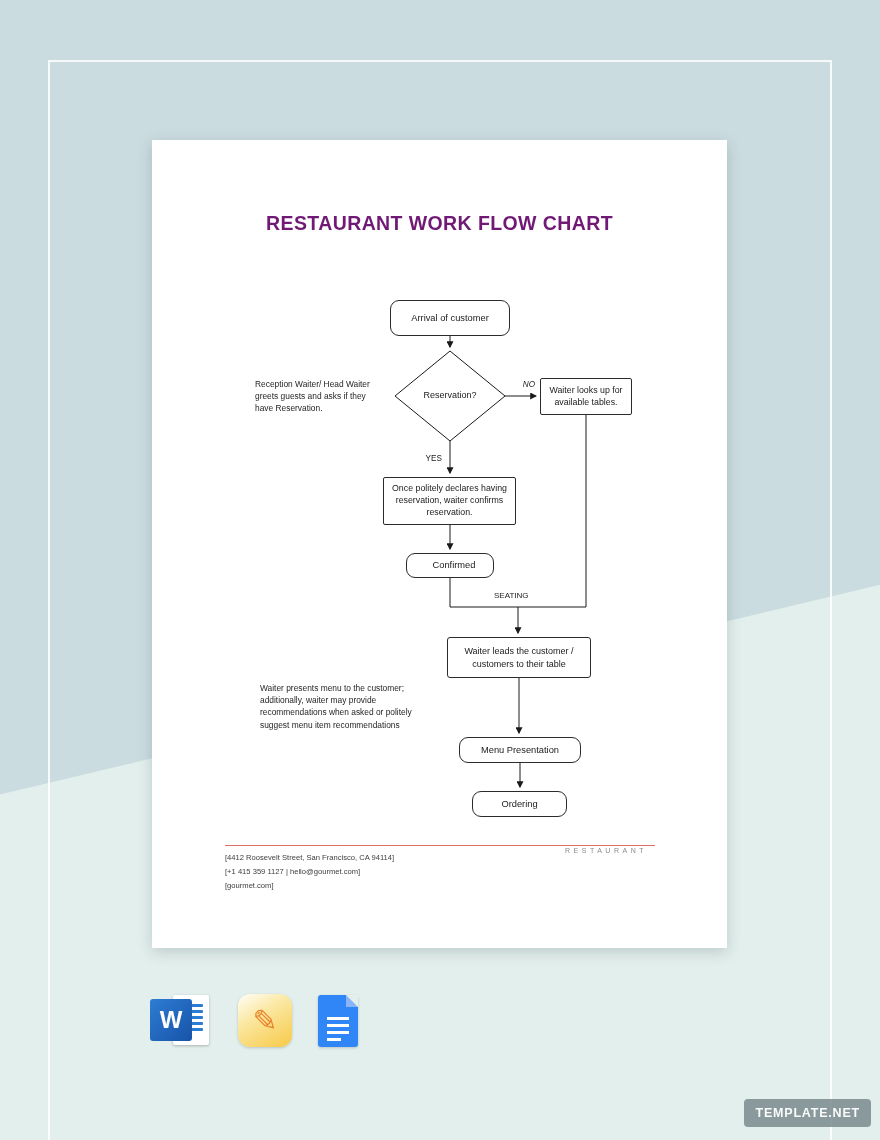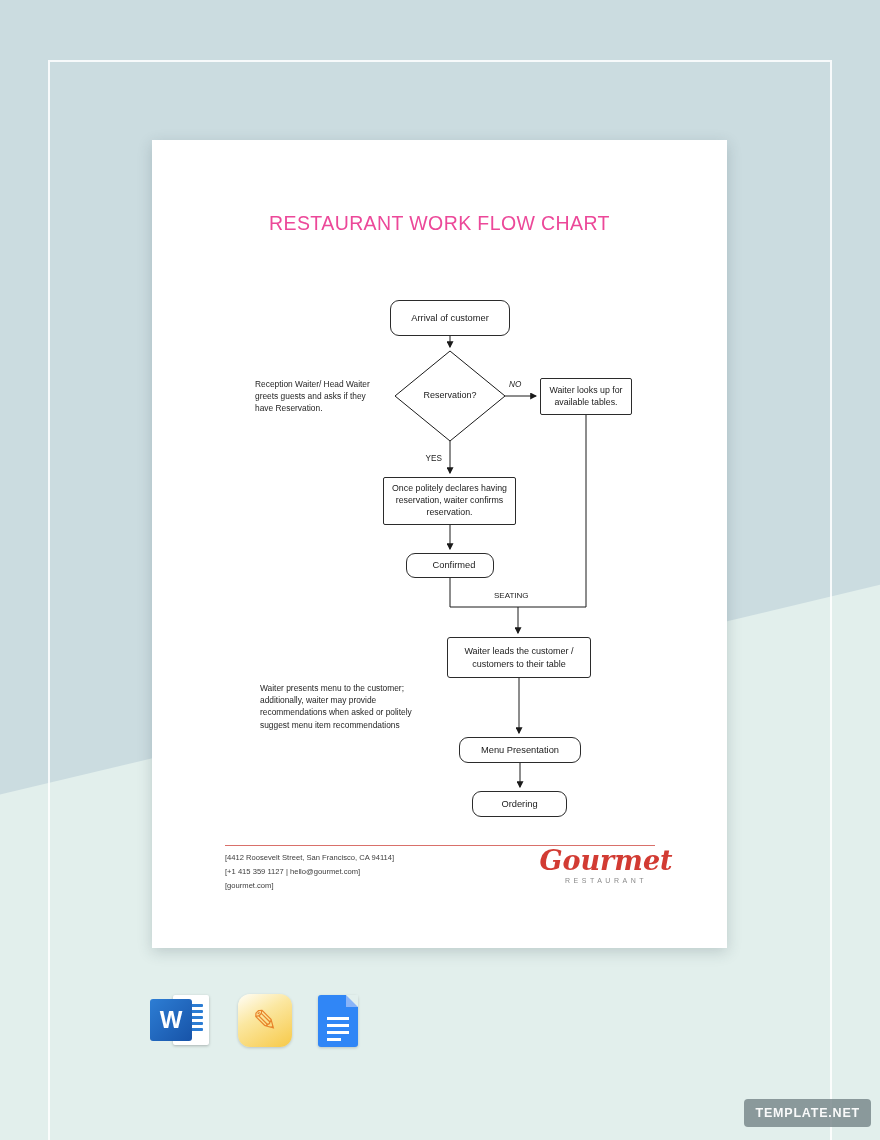--- a/index.html
+++ b/index.html
@@ -23,21 +23,21 @@
   }
 
   
   .doc {
     position:absolute; left:152px; top:140px; width:575px; height:808px;
     background:#ffffff; box-shadow:0 4px 14px rgba(40,60,70,0.20);
   }
 
   .title {
     position:absolute; top:72px; left:0; width:100%; text-align:center;
-    font-size:19.5px; font-weight:normal; letter-spacing:0.4px; color:#ec4899;
+    font-size:19.5px; font-weight:bold; letter-spacing:0.4px; color:#701a75;
   }
 
   svg.connectors { position:absolute; left:0; top:0; z-index:1; }
   .conn { stroke:#1a1a1a; stroke-width:1; fill:none; }
   .shape { fill:#ffffff; stroke:#1a1a1a; stroke-width:1; }
 
   .node {
     position:absolute; z-index:2; border:1px solid #2b2b2b; background:#fff;
     display:flex; align-items:center; justify-content:center; text-align:center;
     font-size:8.8px; color:#1a1a1a; line-height:1.35; padding:2px 4px;
@@ -50,21 +50,21 @@
   .n-leads       { left:295px; top:497px; width:144px; height:41px; border-radius:3px; font-size:9px; }
   .n-menu        { left:307px; top:597px; width:122px; height:26px; font-size:9.3px; }
   .n-ordering    { left:320px; top:651px; width:95px;  height:26px; font-size:9.3px; }
 
   .diamond-label {
     position:absolute; z-index:2; left:243px; top:250px; width:110px;
     text-align:center; font-size:9px; color:#1a1a1a;
   }
 
   .edge-label { position:absolute; z-index:2; font-size:8.2px; color:#1a1a1a; }
-  .l-no      { left:357px; top:240px; width:26px; text-align:left;font-style:italic; }
+  .l-no      { left:357px; top:240px; width:26px; text-align:right;font-style:italic; }
   .l-yes     { left:256px; top:314px; width:34px; text-align:right; }
   .l-seating { left:342px; top:451px; width:48px; font-size:8px; }
 
   .note { position:absolute; z-index:2; font-size:8.4px; color:#1f1f1f; line-height:1.45; }
   .note-1 { left:103px; top:238px; width:126px; }
   .note-2 { left:108px; top:542px; width:164px; }
 
   .footer-divider { position:absolute; left:73px; top:705px; width:430px; height:1px; background:#d9706a; }
   .footer-info { position:absolute; left:73px; top:711px; font-size:7.6px; color:#3c3c3c; line-height:14px; }
   .logo { position:absolute; left:379px; top:706px; width:150px; text-align:center; }
@@ -159,21 +159,20 @@
   <div class="note note-1">Reception Waiter/ Head Waiter greets guests and asks if they have Reservation.</div>
   <div class="note note-2">Waiter presents menu to the customer; additionally, waiter may provide recommendations when asked or politely suggest menu item recommendations</div>
 
   <div class="footer-divider"></div>
   <div class="footer-info">
     <div>[4412 Roosevelt Street, San Francisco, CA 94114]</div>
     <div>[+1 415 359 1127 | hello@gourmet.com]</div>
     <div>[gourmet.com]</div>
   </div>
   <div class="logo">
-    <div class="logo-name">Gourmet</div>
     <div class="logo-sub">RESTAURANT</div>
   </div>
 </div>
 
 <div class="icons">
   <div class="icon-word">
     <div class="page">
         <i></i>
         <i></i>
         <i></i>

